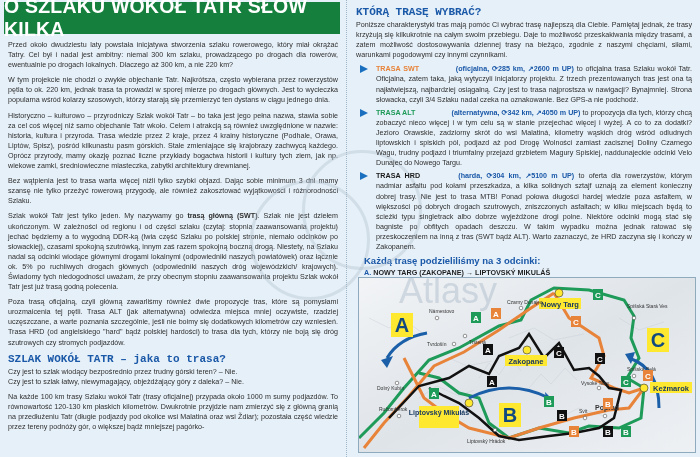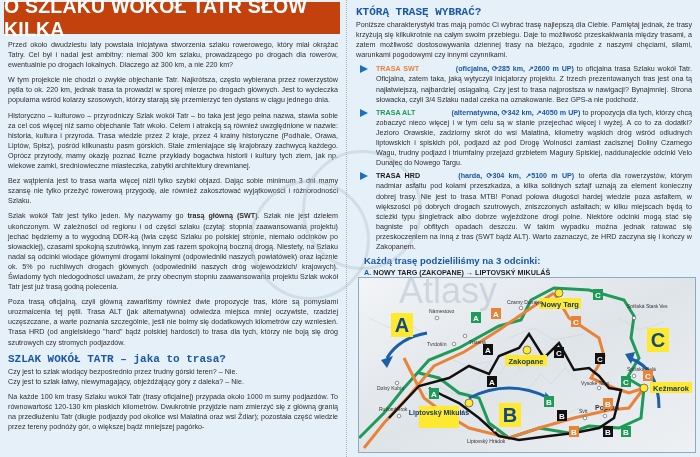--- a/index.html
+++ b/index.html
@@ -15,21 +15,21 @@
     width: 344px; height: 457px; padding: 0 0 0 0; position: relative;
   }
   .divider {
     position: absolute; left: 346px; top: 0; bottom: 0; width: 0;
     border-left: 1px dotted #9fb6c8;
   }
   .col-right {
     position: absolute; left: 352px; top: 0; width: 348px; height: 457px;
   }
   .title-bar {
-    background: #c2410c;
+    background: #15803d;
     height: 32px;
     margin: 2px 4px 0 4px;
     display: flex; align-items: center; justify-content: flex-start;
   }
   .title-bar h1 {
     color: #ffffff; font-weight: bold; font-size: 19.5px; letter-spacing: 0.2px;
     font-family: "Liberation Sans", sans-serif;
   }
   .text {
     font-size: 7.15px; line-height: 10.1px; text-align: justify;

